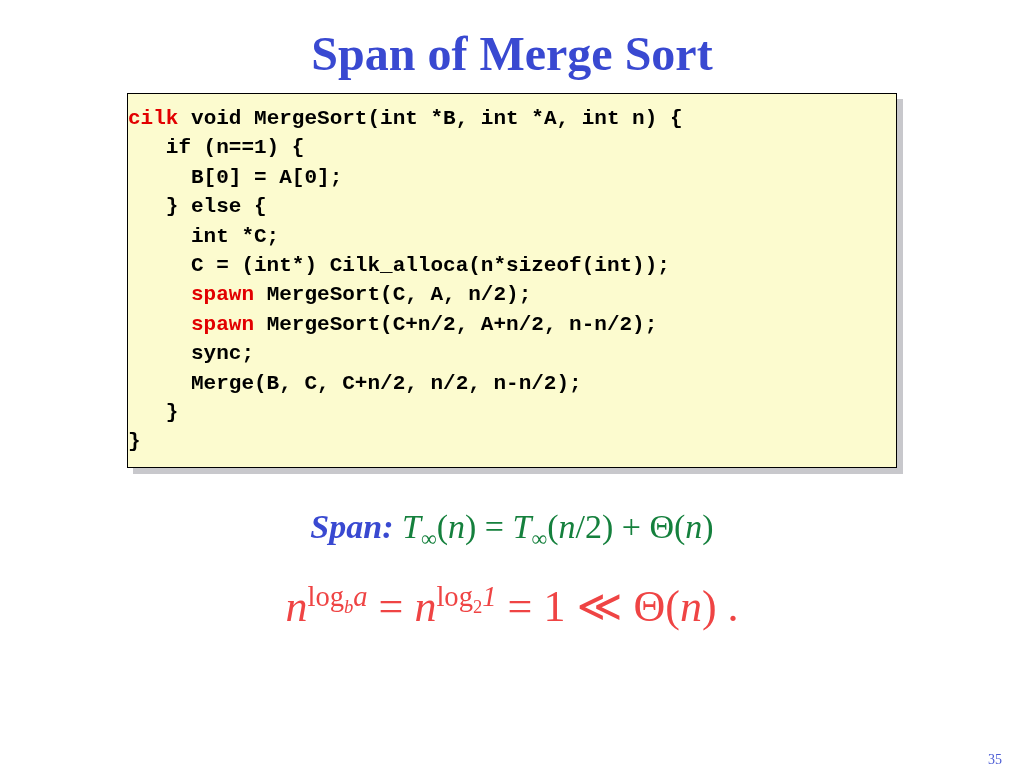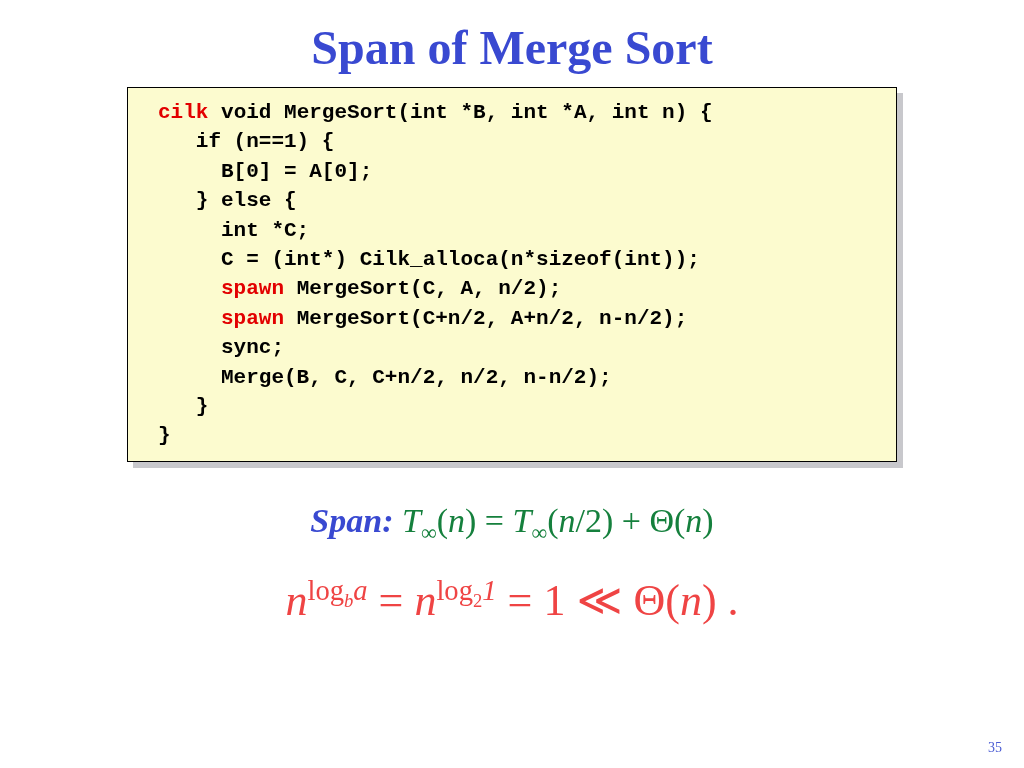--- a/index.html
+++ b/index.html
@@ -10,41 +10,41 @@
     background: #ffffff;
     font-family: "Times New Roman", Times, serif;
     position: relative;
     overflow: hidden;
   }
   .title {
     text-align: center;
     font-size: 48px;
     font-weight: bold;
     color: #3949d1;
-    margin-top: 20px;
+    margin-top: 26px;
     margin-bottom: 12px;
   }
   .code-outer {
     width: 770px;
     margin: 0 auto;
     position: relative;
   }
   .code-shadow {
     position: absolute;
     top: 6px;
     left: 6px;
     width: 100%;
     height: 100%;
     background: #c8c8cc;
   }
   .code-box {
     position: relative;
     background: #fcfbcf;
     border: 1.5px solid #000;
-    padding: 10px 14px 10px 30px;
+    padding: 10px 14px 10px 0;
     font-family: "Courier New", Courier, monospace;
     font-weight: bold;
     font-size: 21px;
     line-height: 1.4;
     white-space: pre;
     color: #000;
   }
   .kw-red { color: #e20000; }
   .equation-block {
     margin-top: 40px;
@@ -70,21 +70,21 @@
   .bottom-math {
     margin-top: 29px;
     text-align: center;
     font-size: 44px;
     font-style: italic;
     color: #ef4444;
   }
   .muchless { font-style: normal; font-family: serif; }
   .page-num {
     position: absolute;
-    bottom: 12px;
+    bottom: 0;
     right: 22px;
     color: #4a5bd4;
     font-size: 14px;
     font-style: normal;
   }
   .row-wrapper {
     display: inline-block;
     text-align: left;
   }
 </style>

